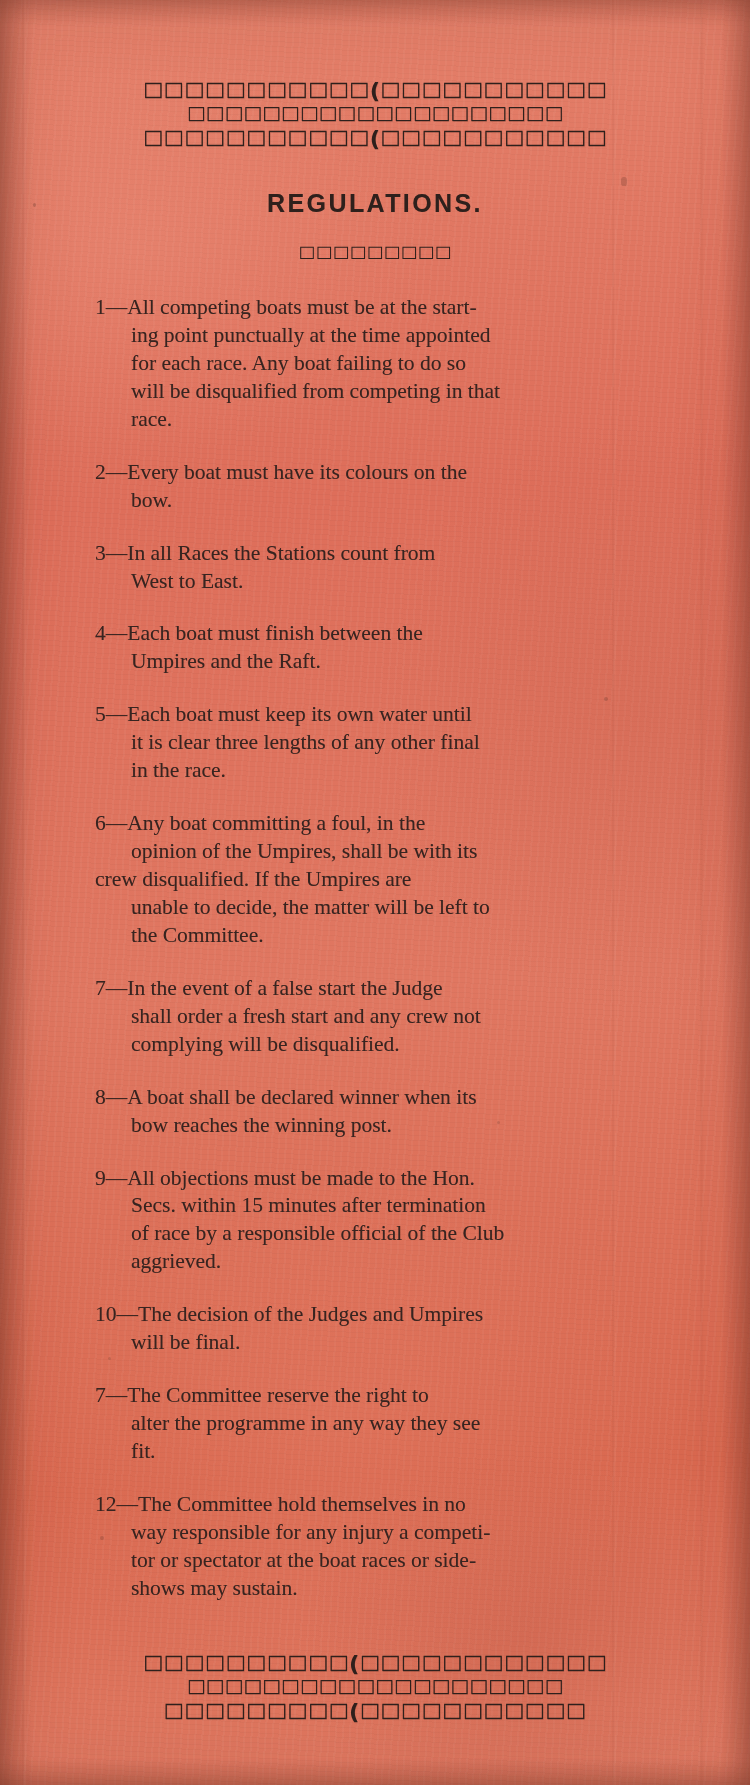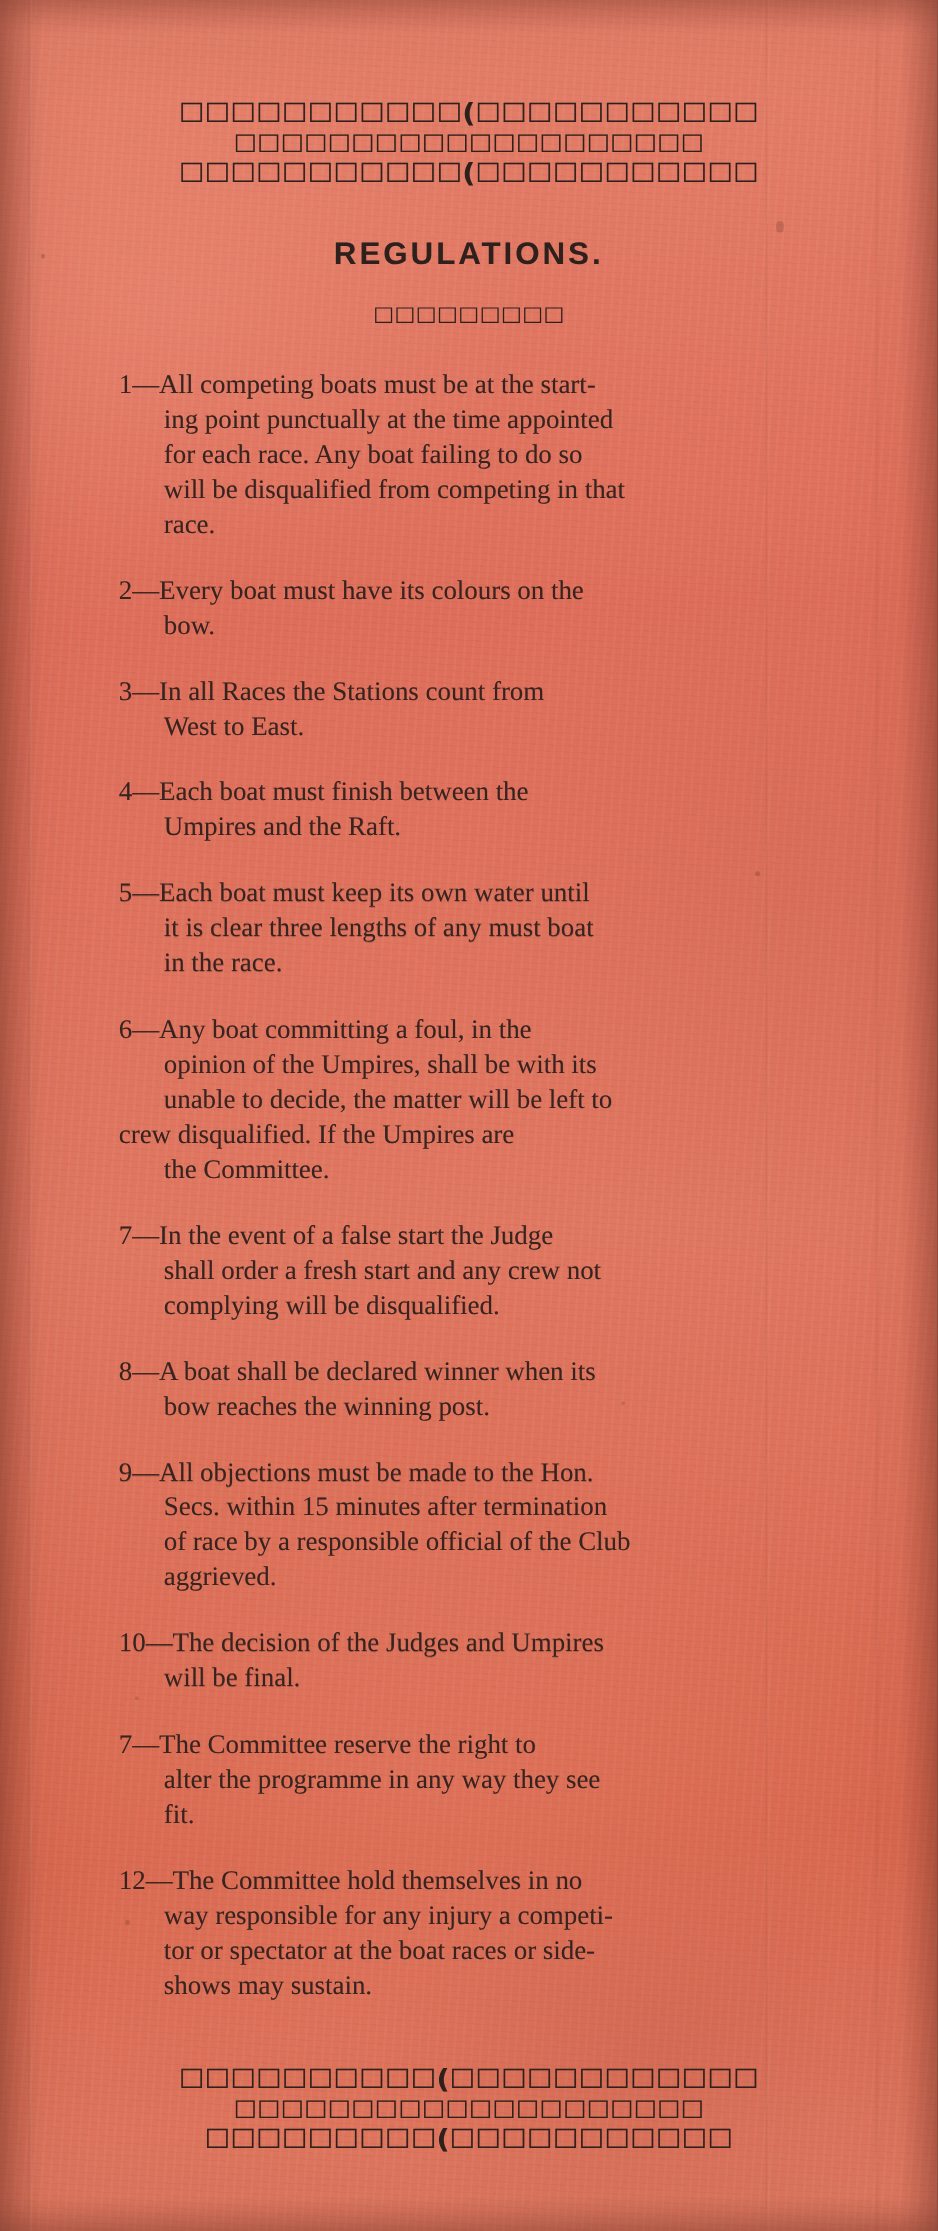--- a/index.html
+++ b/index.html
@@ -181,28 +181,28 @@
         <div class="rule">
           <p><span class="rnum">3</span><span>—</span><span class="rbody">In all Races the Stations count from</span></p>
           <p class="cont last">West to East.</p>
         </div>
         <div class="rule">
           <p><span class="rnum">4</span><span>—</span><span class="rbody">Each boat must finish between the</span></p>
           <p class="cont last">Umpires and the Raft.</p>
         </div>
         <div class="rule">
           <p><span class="rnum">5</span><span>—</span><span class="rbody">Each boat must keep its own water until</span></p>
-          <p class="cont">it is clear three lengths of any must boat</p>
+          <p class="cont">it is clear three lengths of any other final</p>
           <p class="cont last">in the race.</p>
         </div>
         <div class="rule">
           <p><span class="rnum">6</span><span>—</span><span class="rbody">Any boat committing a foul, in the</span></p>
           <p class="cont">opinion of the Umpires, shall be with its</p>
+          <p class="cont hang">crew disqualified.        If the Umpires are</p>
           <p class="cont">unable to decide, the matter will be left to</p>
-          <p class="cont hang">crew disqualified.        If the Umpires are</p>
           <p class="cont last">the Committee.</p>
         </div>
         <div class="rule">
           <p><span class="rnum">7</span><span>—</span><span class="rbody">In the event of a false start the Judge</span></p>
           <p class="cont">shall order a fresh start and any crew not</p>
           <p class="cont last">complying will be disqualified.</p>
         </div>
         <div class="rule">
           <p><span class="rnum">8</span><span>—</span><span class="rbody">A boat shall be declared winner when its</span></p>
           <p class="cont last">bow reaches the winning post.</p>

